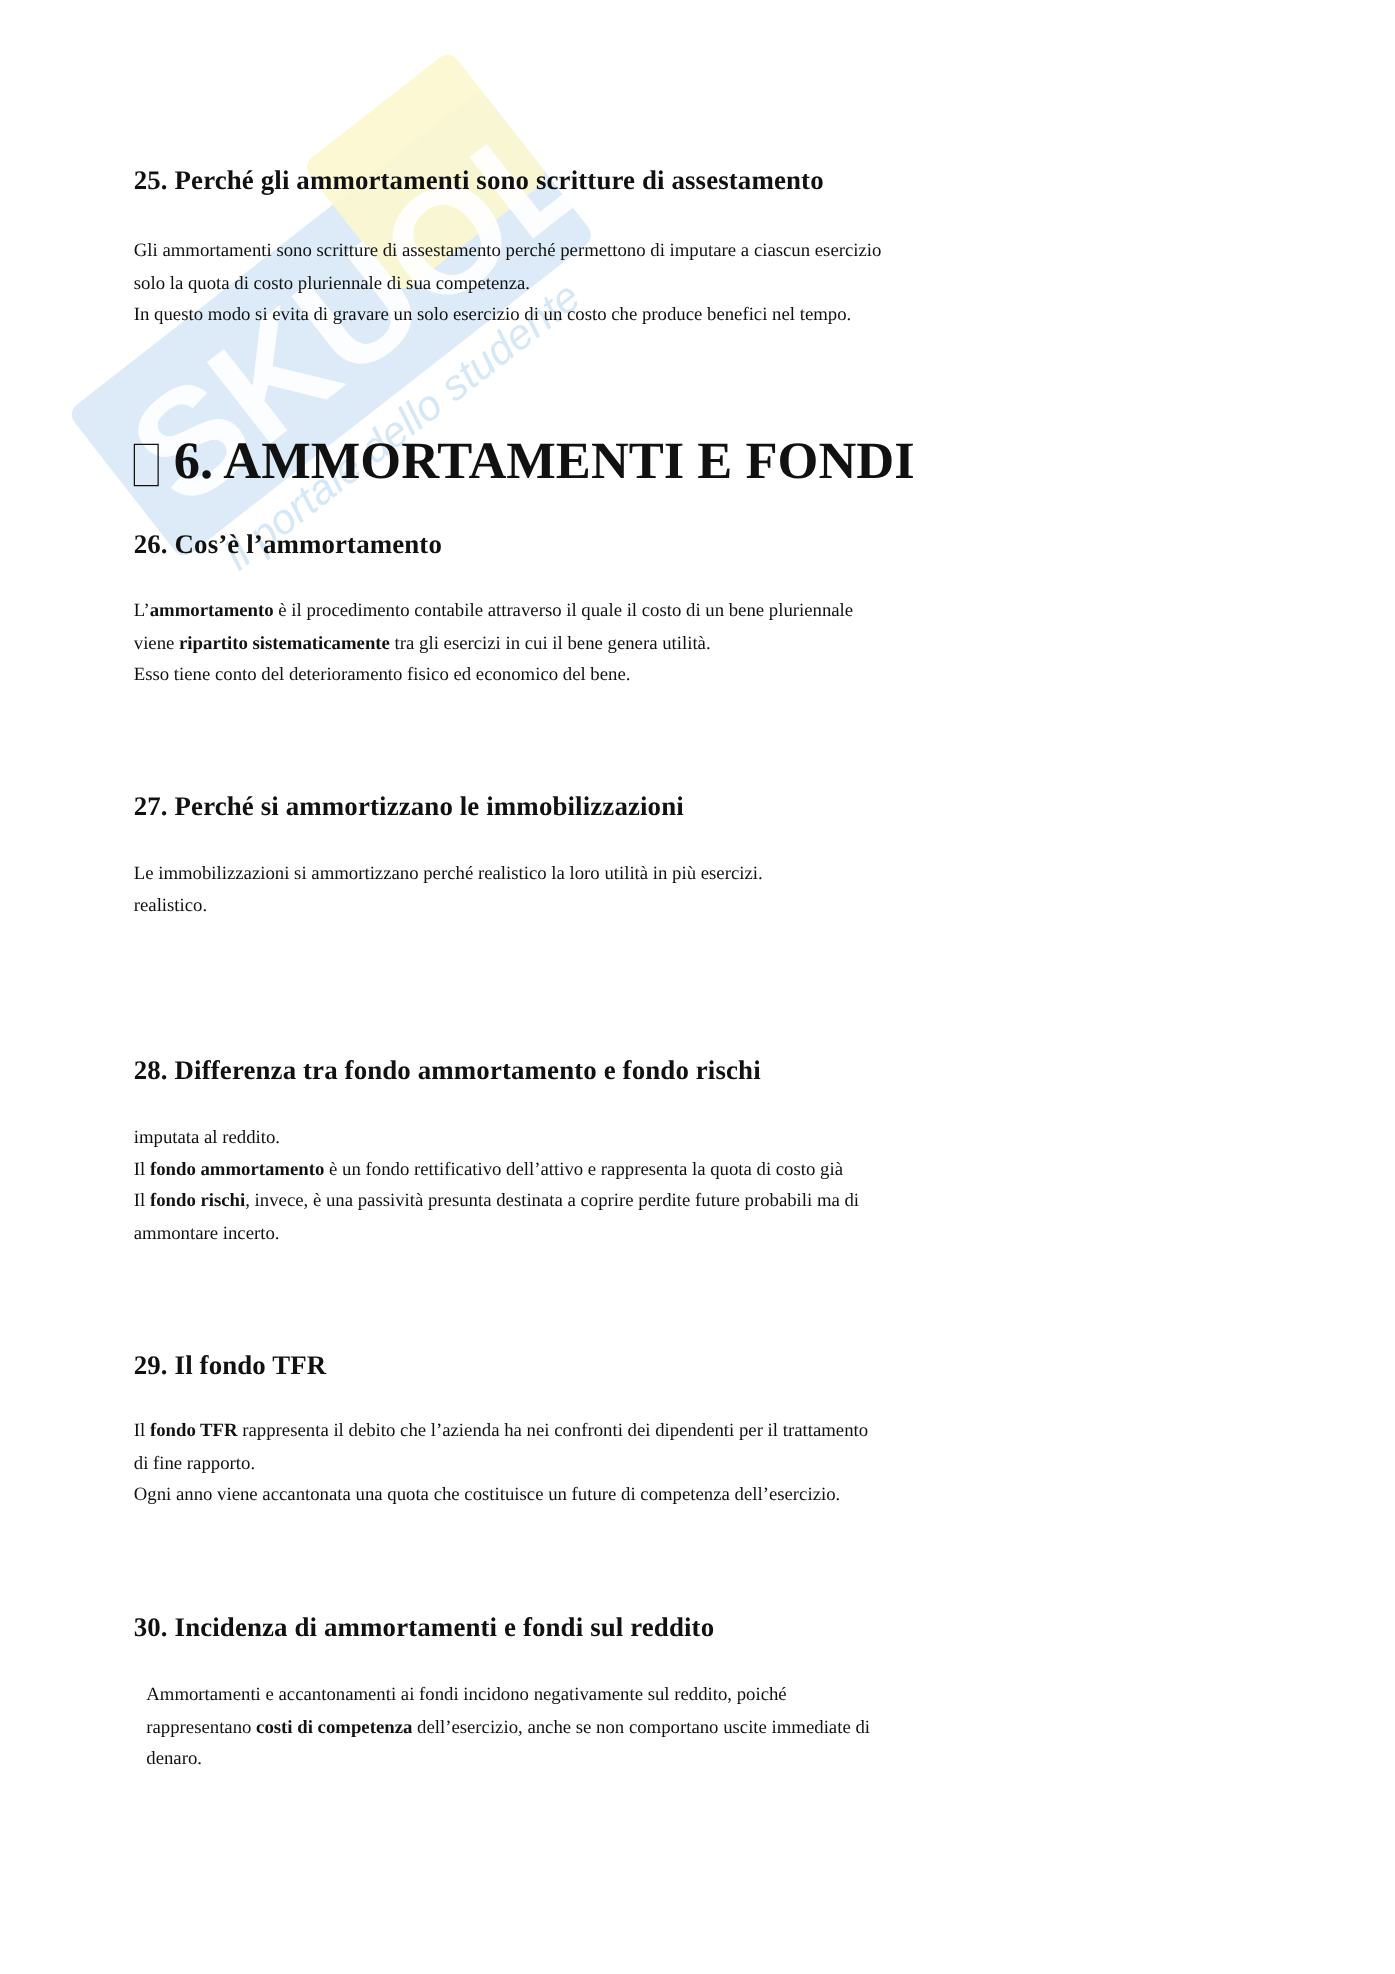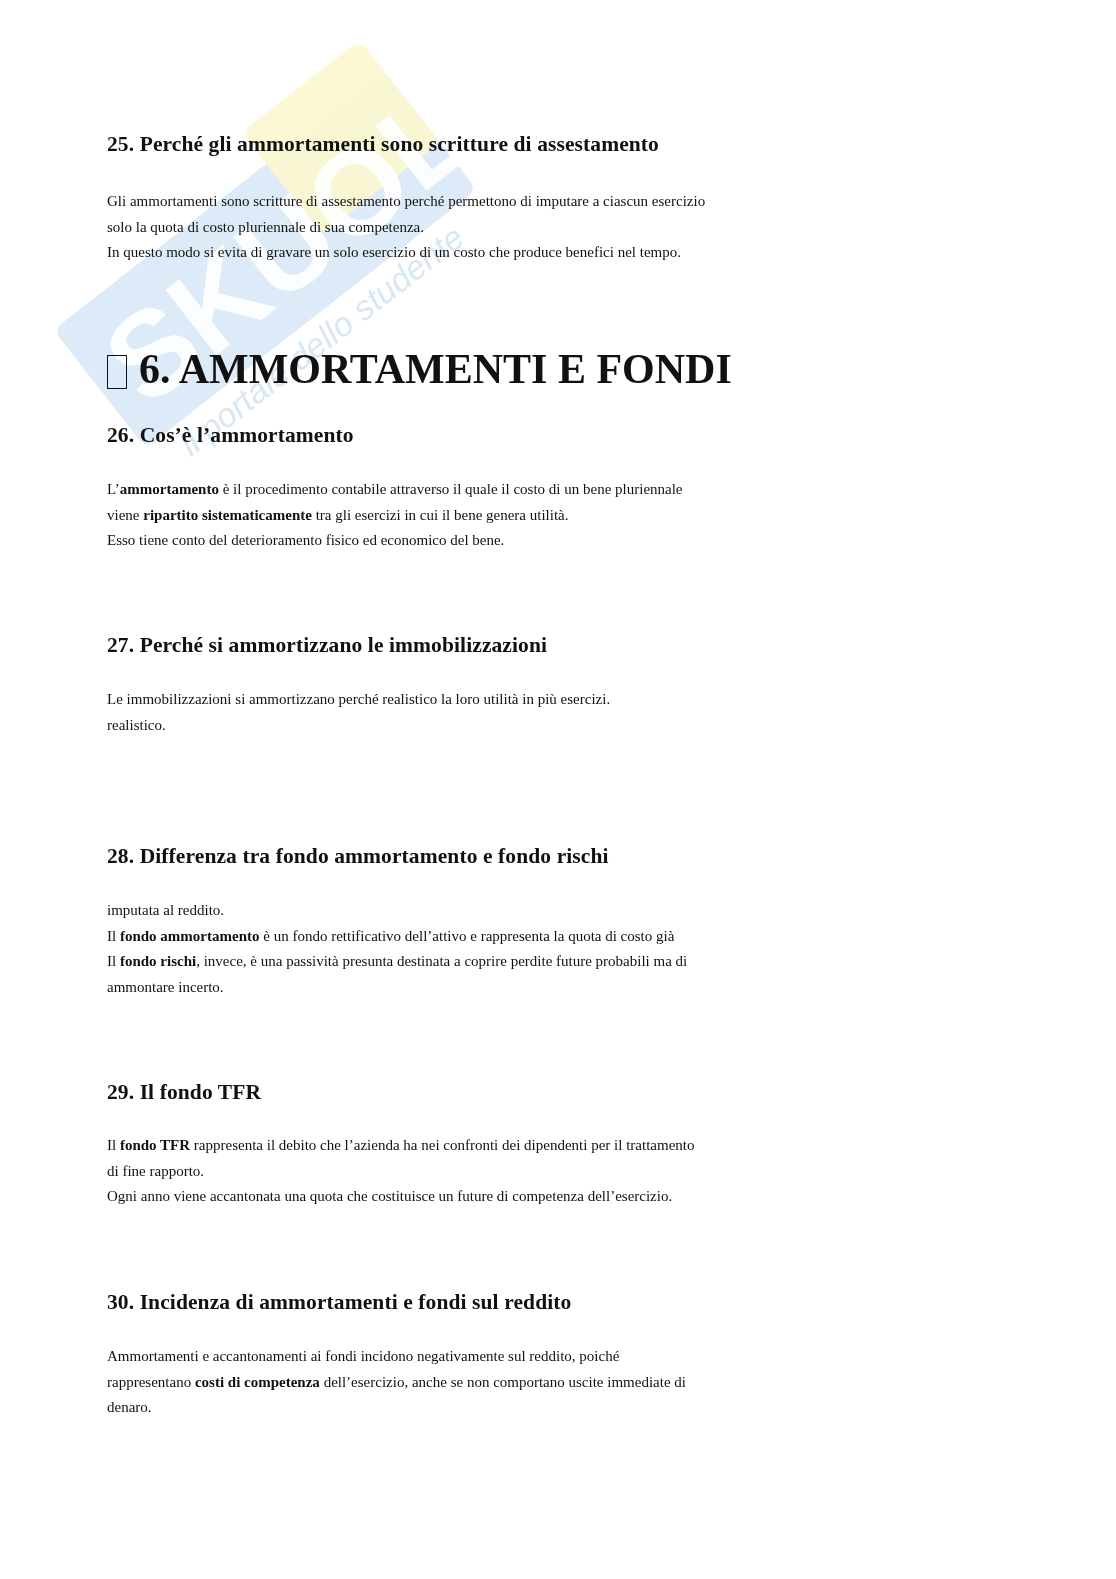--- a/index.html
+++ b/index.html
@@ -65,19 +65,19 @@
         <span class="line">Il <b>fondo rischi</b>, invece, è una passività presunta destinata a coprire perdite future probabili ma di</span>
         <span class="line">ammontare incerto.</span>
       </div>
       <h3 class="q-title" style="top: 1080px;">29. Il fondo TFR</h3>
       <div class="para" style="top: 1133px;">
         <span class="line">Il <b>fondo TFR</b> rappresenta il debito che l’azienda ha nei confronti dei dipendenti per il trattamento</span>
         <span class="line">di fine rapporto.</span>
         <span class="line">Ogni anno viene accantonata una quota che costituisce un future di competenza dell’esercizio.</span>
       </div>
       <h3 class="q-title" style="top: 1290px;">30. Incidenza di ammortamenti e fondi sul reddito</h3>
-      <div class="para" style="top: 1344px;">
+      <div class="para" style="top: 1344px; margin-left: 10px;">
         <span class="line">Ammortamenti e accantonamenti ai fondi incidono negativamente sul reddito, poiché</span>
         <span class="line">rappresentano <b>costi di competenza</b> dell’esercizio, anche se non comportano uscite immediate di</span>
         <span class="line">denaro.</span>
       </div>
     </div>
 </div>
 
 </body></html>

